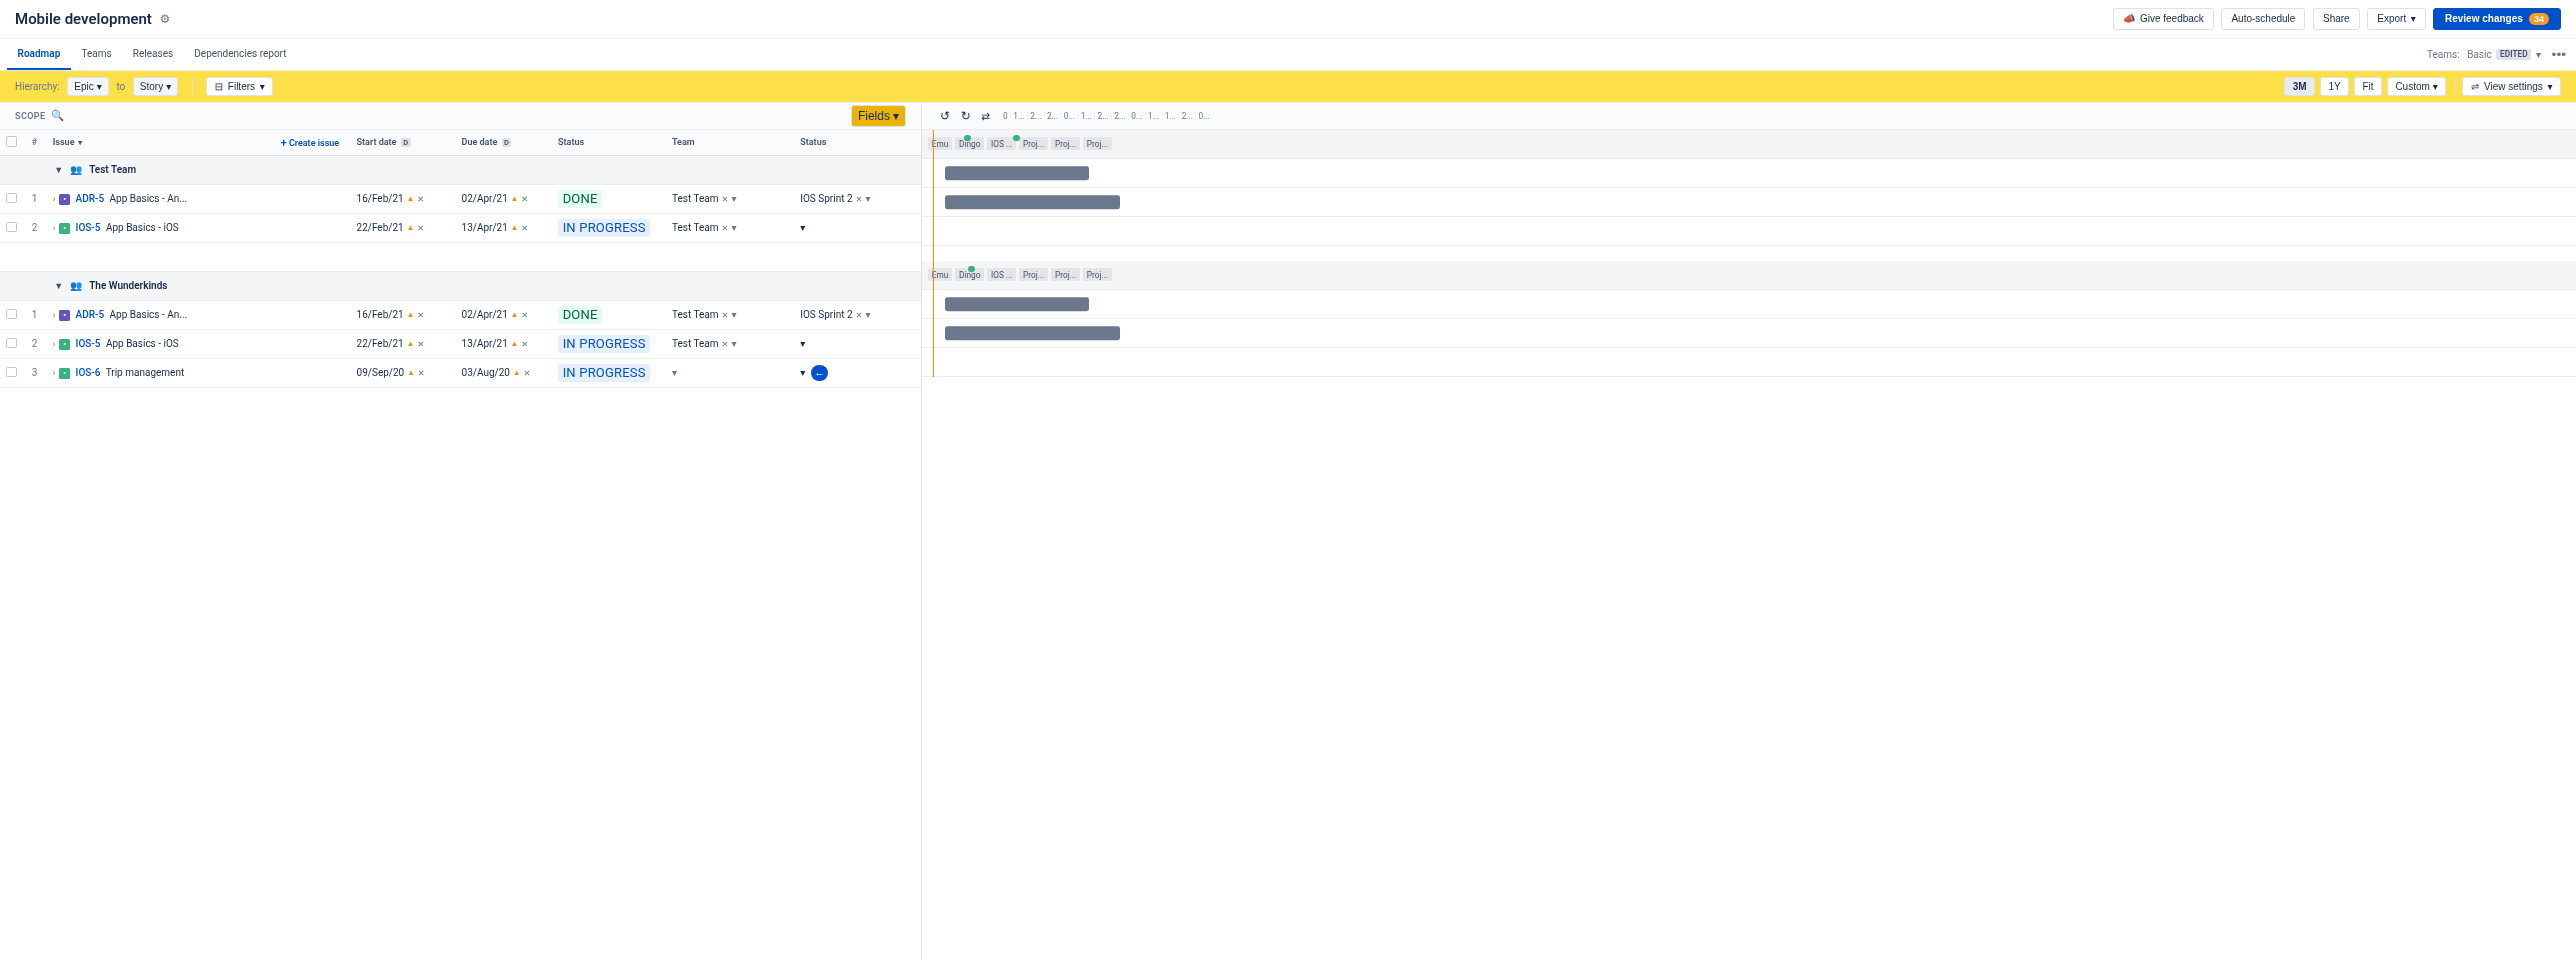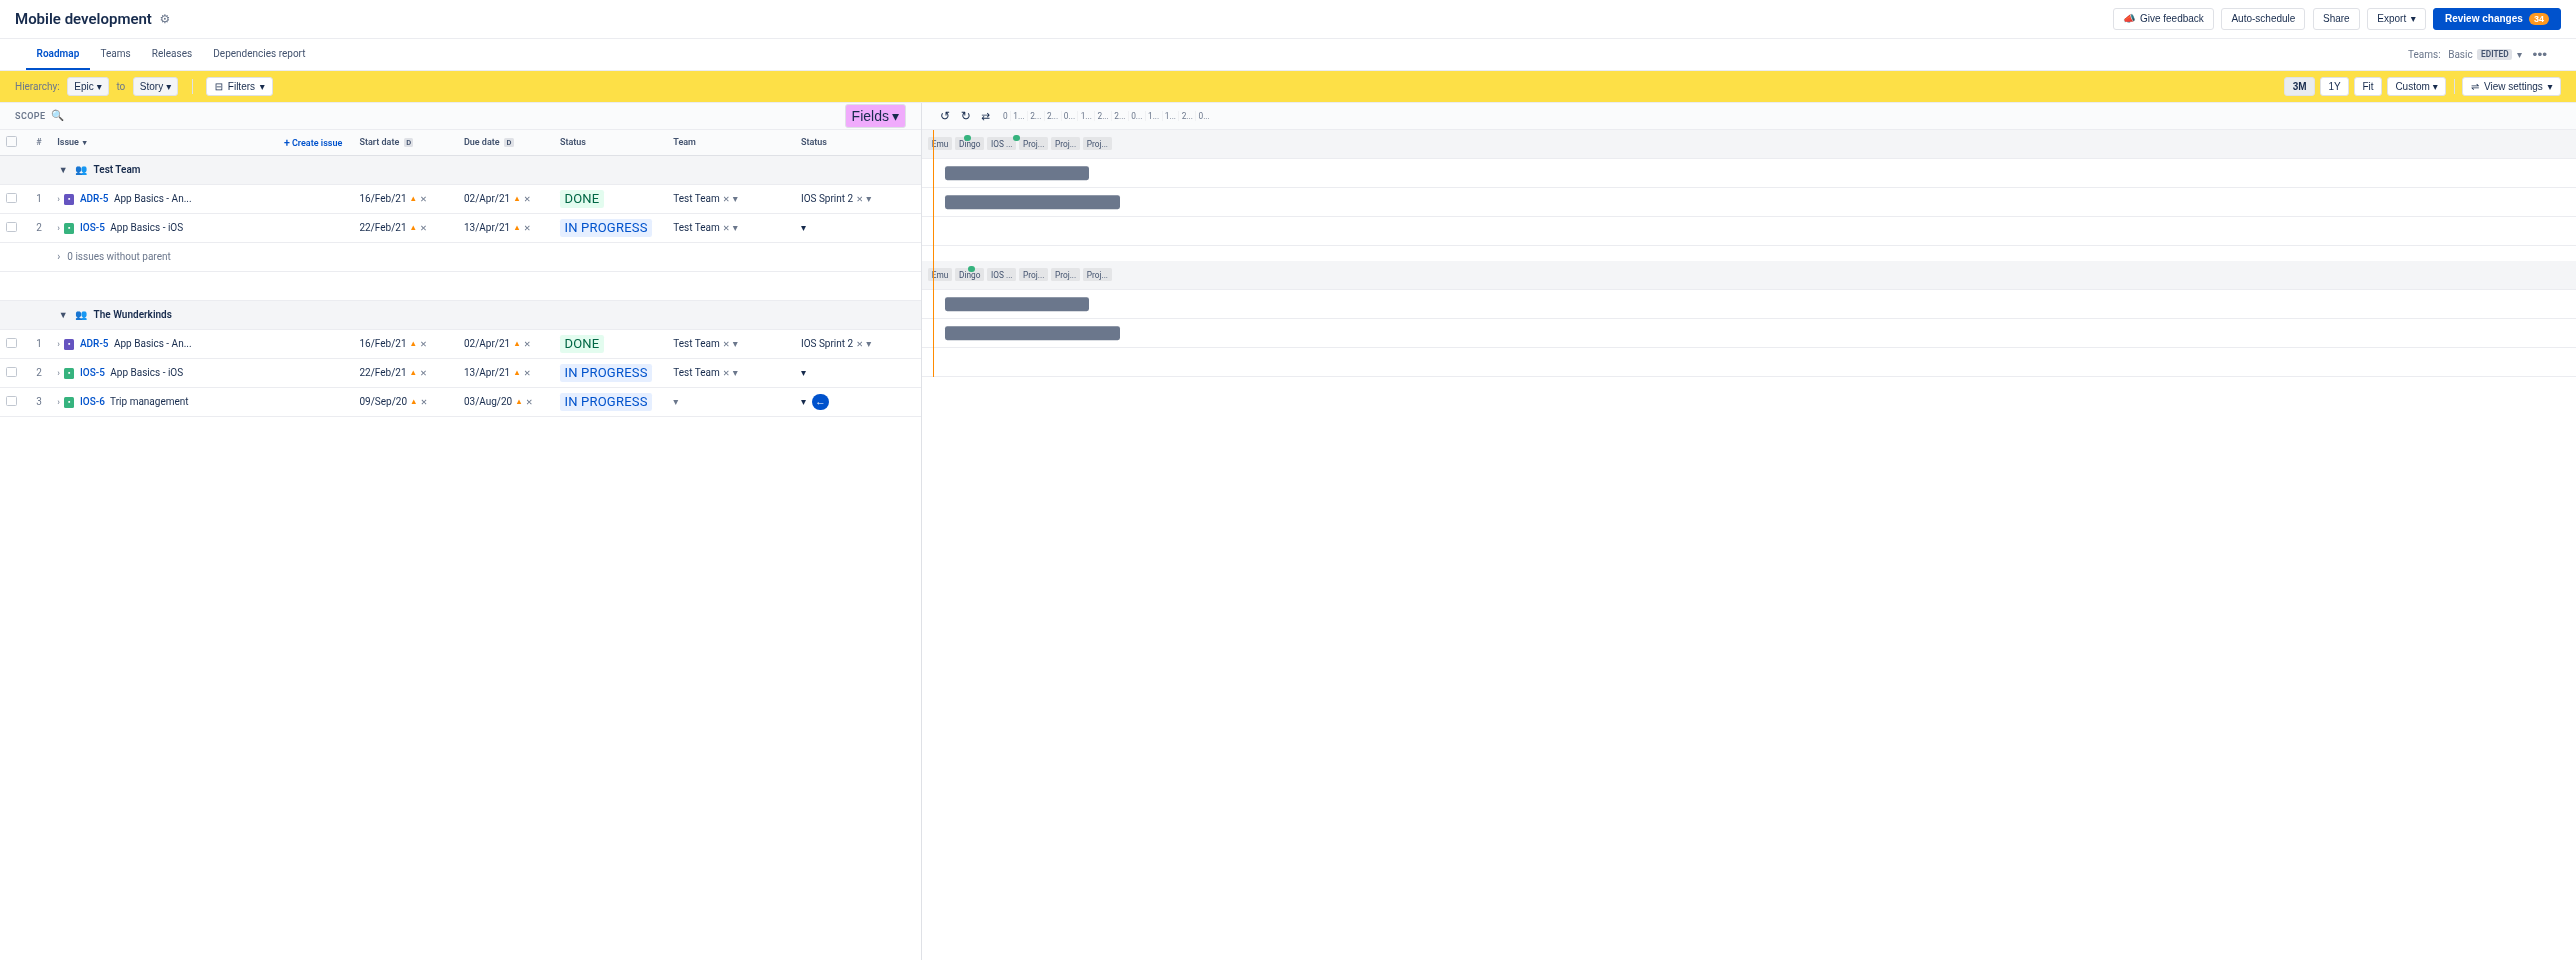--- a/index.html
+++ b/index.html
@@ -10,21 +10,21 @@
     .header-left { display: flex; align-items: center; gap: 7.6px; }
     .header-title { font-size: 15px; font-weight: 600; color: #172b4d; }
     .gear-icon { color: #6b778c; cursor: pointer; font-size: 12px; }
     .header-right { display: flex; align-items: center; gap: 7.6px; }
     .btn { display: inline-flex; align-items: center; gap: 4.6px; padding: 4.6px 9px; border-radius: 3px; border: 0.8px solid #dfe1e6; background: #fff; cursor: pointer; font-size: 10px; color: #172b4d; white-space: nowrap; }
     .btn-feedback { color: #172b4d; }
     .btn-review { background: #0052cc; color: #fff; border-color: #0052cc; font-weight: 600; border-radius: 3px; padding: 4.6px 10.6px; display: inline-flex; align-items: center; gap: 6px; }
     .review-badge { background: #ff991f; color: #fff; border-radius: 7.6px; padding: 0.8px 5.3px; font-size: 9px; font-weight: 700; }
 
     
-    .nav-tabs { display: flex; align-items: center; justify-content: space-between; padding: 0 26px; border-bottom: 0.8px solid #ebecf0; }
+    .nav-tabs { display: flex; align-items: center; justify-content: space-between; padding: 0 7px; border-bottom: 0.8px solid #ebecf0; }
     .nav-tabs-left { display: flex; align-items: center; gap: 0; }
     .nav-tab { padding: 9px 10.6px; font-size: 10px; color: #42526e; cursor: pointer; border-bottom: 2.3px solid transparent; text-decoration: none; }
     .nav-tab.active { color: #0052cc; border-bottom-color: #0052cc; font-weight: 600; }
     .nav-tabs-right { display: flex; align-items: center; gap: 7.6px; font-size: 10px; color: #6b778c; }
     .views-label { color: #6b778c; }
     .views-basic { display: flex; align-items: center; gap: 4.6px; }
     .edited-badge { background: #dfe1e6; border-radius: 2.3px; padding: 0.8px 3.8px; font-size: 8.3px; color: #42526e; font-weight: 600; }
     .more-btn { border: none; background: none; cursor: pointer; font-size: 13.7px; color: #6b778c; padding: 3px; }
 
     
@@ -47,21 +47,21 @@
     .table-panel { width: 922px; min-width: 922px; overflow-x: auto; border-right: 1.5px solid #dfe1e6; }
     
     
     .gantt-panel { flex: 1; overflow-x: auto; }
 
     
     .sub-toolbar { display: flex; align-items: center; justify-content: space-between; padding: 4.6px 15px; border-bottom: 0.8px solid #ebecf0; background: #fafbfc; height: 27px; }
     .sub-toolbar-left { display: flex; align-items: center; gap: 6px; font-size: 9px; color: #6b778c; font-weight: 600; letter-spacing: 0.4px; text-transform: uppercase; }
     .scope-search { border: none; background: none; color: #6b778c; cursor: pointer; font-size: 10.6px; }
     .sub-toolbar-right { display: flex; align-items: center; gap: 6px; }
-    .fields-btn { display: inline-flex; align-items: flex-start; gap: 3px; padding: 3px 6px; border: 0.8px solid #dfe1e6; border-radius: 3px; background: #f0abfc; cursor: pointer; font-size: 14px; color: #172b4d; }
+    .fields-btn { display: inline-flex; align-items: flex-start; gap: 3px; padding: 3px 6px; border: 0.8px solid #dfe1e6; border-radius: 3px; background: #eab308; cursor: pointer; font-size: 12px; color: #172b4d; }
 
     
     table { width: 100%; border-collapse: collapse; }
     th { padding: 6px 7.6px; text-align: left; font-size: 9px; color: #42526e; font-weight: 600; border-bottom: 0.8px solid #dfe1e6; background: #fafbfc; white-space: nowrap; }
     td { padding: 0 7.6px; height: 29px; border-bottom: 0.8px solid #ebecf0; vertical-align: middle; font-size: 10px; color: #172b4d; white-space: nowrap; }
     
     .th-checkbox, .td-checkbox { width: 21px; padding-left: 6px; }
     .th-num, .td-num { width: 21px; color: #6b778c; }
     .th-issue, .td-issue { min-width: 213px; }
     .th-start, .td-start { min-width: 99px; }
@@ -326,28 +326,20 @@
               <span class="team-expand">▾</span>
             </div>
           </td>
           <td class="td-sprint">
             <div class="sprint-cell">
               <span>▾</span>
             </div>
           </td>
         </tr>
 
-        <tr class="orphan-row">
-          <td></td>
-          <td></td>
-          <td colspan="7">
-            <span style="margin-right:4.6px;">›</span>
-            <span>0 issues without parent</span>
-          </td>
-        </tr>
 
         <tr style="height:15px;">
             <td colspan="9"></td>
           </tr>
 
         <tr class="group-row">
           <td></td>
           <td></td>
           <td colspan="7">
             <div class="group-label">

